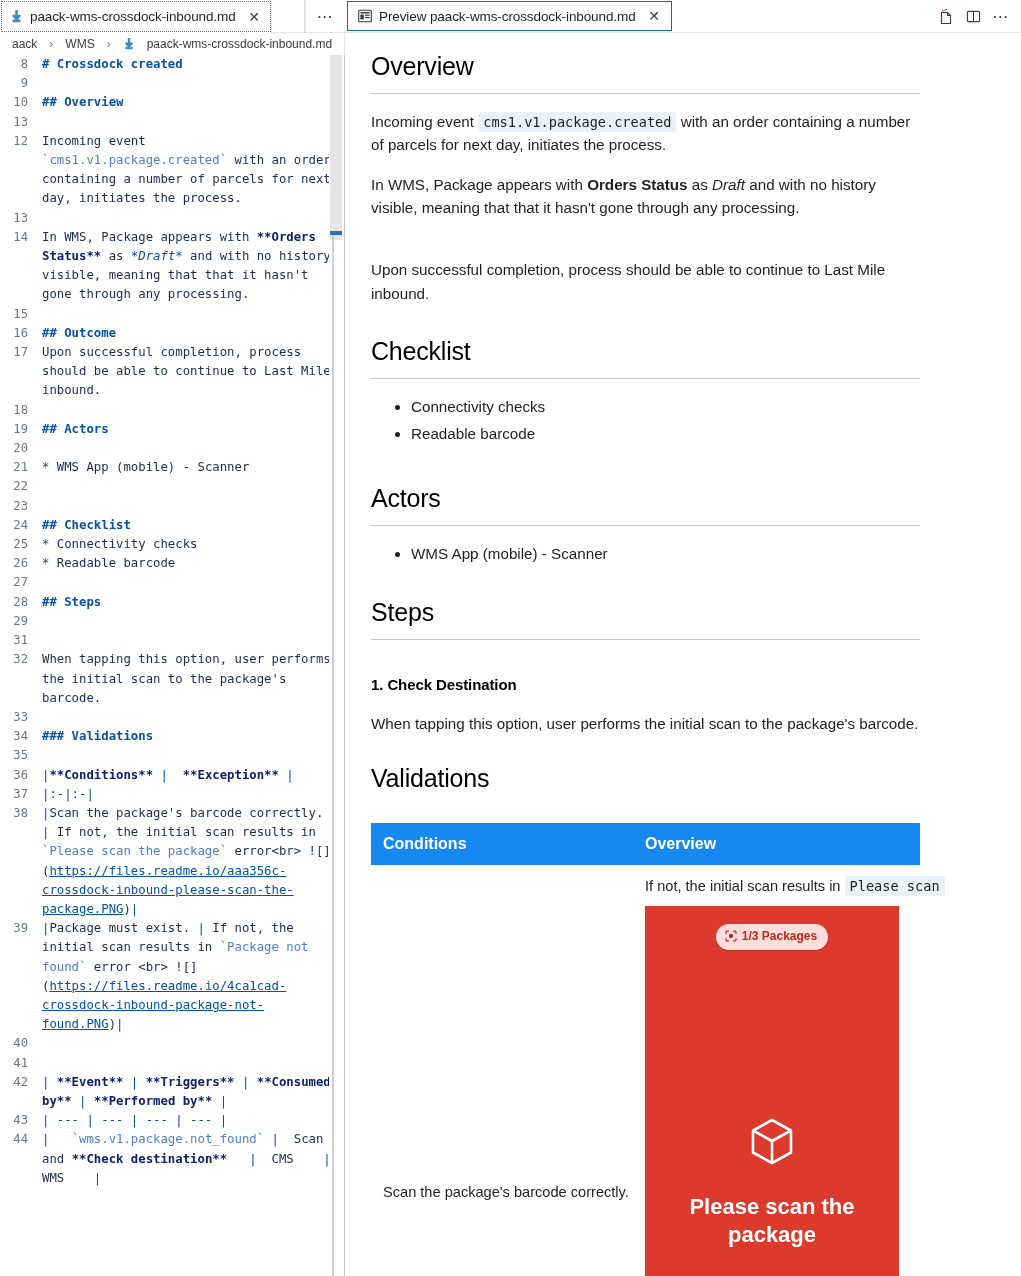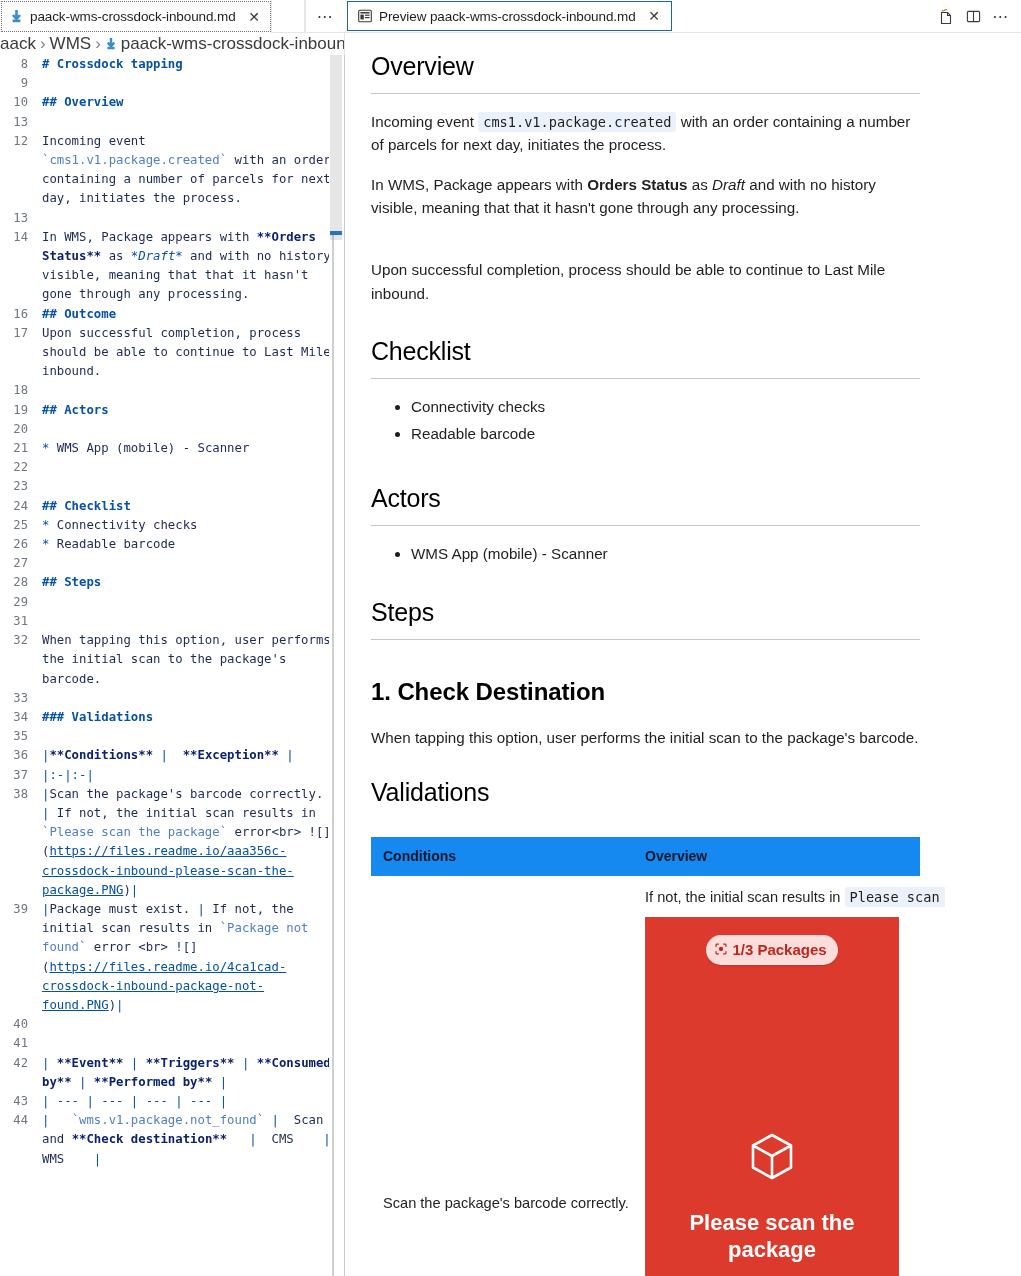--- a/index.html
+++ b/index.html
@@ -61,23 +61,23 @@
     width: 40px; height: 33px;
     display:flex; align-items:center; justify-content:center;
     font-size: 16px; color: #3b3b3b; letter-spacing: 1.5px;
     border-left: 1px solid #e5e5e5;
   }
   .tab-spacer { flex: 1; border-right: 1px solid #e5e5e5; }
 
   
   #breadcrumb {
     position: absolute; top: 33px; left: 0; width: 345px; height: 22px;
-    display: flex; align-items: center; gap: 4px;
-    font-size: 17px; color: #3b3b3b;
-    padding-left: 0px;
+    display: flex; align-items: center; gap: 12px;
+    font-size: 12px; color: #3b3b3b;
+    padding-left: 12px;
     background: #fff;
     white-space: nowrap; overflow: hidden;
     border-right: 1px solid #e5e5e5;
   }
   #breadcrumb .crumb { color: #3b3b3b; }
   #breadcrumb .sep { color: #848484; }
 
   
   #editor {
     position: absolute; top: 55px; left: 0;
@@ -138,43 +138,43 @@
   }
   #preview-inner { padding-top: 14px; }
 
   #preview h1, #preview h2 {
     font-size: 25px; font-weight: normal; color: #000;
     margin: 0 0 0px 0; padding-bottom: 7px;
     border-bottom: 1px solid #c5c5c5;
     letter-spacing: -0.2px;
   }
   #preview h3 {
-    font-size: 24px; font-weight: bold; color: #000;
+    font-size: 15px; font-weight: bold; color: #000;
     margin: 0 0 0 0; letter-spacing: -0.1px;
   }
   #preview p { margin: 16px 0 16px 0; }
   #preview .sec { margin-top: 30px; }
   #preview ul { margin: 16px 0 16px 0; padding-left: 40px; }
   #preview li { margin: 4px 0; }
   code.inline {
     font-family: "DejaVu Sans Mono","Liberation Mono",monospace;
     font-size: 13.6px;
     background: #eaf1fb;
     padding: 2px 5px;
     border-radius: 3px;
     color: #1f1f1f;
   }
   b { font-weight: bold; }
   i { font-style: italic; }
 
   
   .vtable { width: 100%; border-collapse: collapse; margin-top: 18px; table-layout: fixed; }
   .vtable th {
-    background: #1589f0; color: #0f172a; text-align: left;
-    font-size: 14px; font-weight: bold;
+    background: #1589f0; color: #ffffff; text-align: left;
+    font-size: 16px; font-weight: bold;
     padding: 9px 12px;
   }
   .vtable th.c1 { width: 262px; }
   .vtable td {
     vertical-align: top; padding: 10px 12px;
     font-size: 14.6px; color: #1f1f1f;
     border-bottom: 1px solid #e1e1e1;
   }
   .vtable td.c1 { padding-top: 0; position: relative; }
   .cond-text { position: absolute; top: 316px; left: 12px; white-space: nowrap; }
@@ -188,21 +188,21 @@
     position: relative;
     display: flex; flex-direction: column; align-items: center;
     overflow: hidden;
   }
   .pill {
     margin-top: 18px;
     background: #fbdedb;
     color: #c0261b;
     border-radius: 999px;
     padding: 3px 11px 4px 9px;
-    font-size: 15px; font-weight: bold;
+    font-size: 12px; font-weight: bold;
     display: flex; align-items: center; gap: 5px;
     box-shadow: 0 1px 2px rgba(0,0,0,.12);
   }
   .scan-ico { display:inline-flex; }
   .cube { margin-top: 168px; }
   .shot-title {
     color: #fff; font-size: 22px; font-weight: bold;
     text-align: center; line-height: 1.25;
     margin-top: 22px; width: 215px;
   }
@@ -272,21 +272,21 @@
       </svg>
     </span>
     <span class="crumb">paack-wms-crossdock-inbound.md</span>
     <span class="sep">›</span>
     <span class="sep">…</span>
   </div>
 
   <div id="editor">
       <div class="code-line">
         <div class="ln">8</div>
-        <div class="ctext"><span class="md-head"># Crossdock tapping</span></div>
+        <div class="ctext"><span class="md-head"># Crossdock created</span></div>
       </div>
       <div class="code-line">
         <div class="ln">9</div>
         <div class="ctext">&nbsp;</div>
       </div>
       <div class="code-line">
         <div class="ln">10</div>
         <div class="ctext"><span class="md-head">## Overview</span></div>
       </div>
       <div class="code-line">
@@ -297,20 +297,24 @@
         <div class="ln">12</div>
         <div class="ctext"><span class="md-plain">Incoming event </span><span class="md-code">`cms1.v1.package.created`</span><span class="md-plain"> with an order containing a number of parcels for next day, initiates the process.</span></div>
       </div>
       <div class="code-line">
         <div class="ln">13</div>
         <div class="ctext">&nbsp;</div>
       </div>
       <div class="code-line">
         <div class="ln">14</div>
         <div class="ctext"><span class="md-plain">In WMS, Package appears with </span><span class="md-bold">**Orders Status**</span><span class="md-plain"> as </span><span class="md-ital">*Draft*</span><span class="md-plain"> and with no history visible, meaning that that it hasn't gone through any processing.</span></div>
+      </div>
+      <div class="code-line">
+        <div class="ln">15</div>
+        <div class="ctext">&nbsp;</div>
       </div>
       <div class="code-line">
         <div class="ln">16</div>
         <div class="ctext"><span class="md-head">## Outcome</span></div>
       </div>
       <div class="code-line">
         <div class="ln">17</div>
         <div class="ctext"><span class="md-plain">Upon successful completion, process should be able to continue to Last Mile inbound.</span></div>
       </div>
       <div class="code-line">

